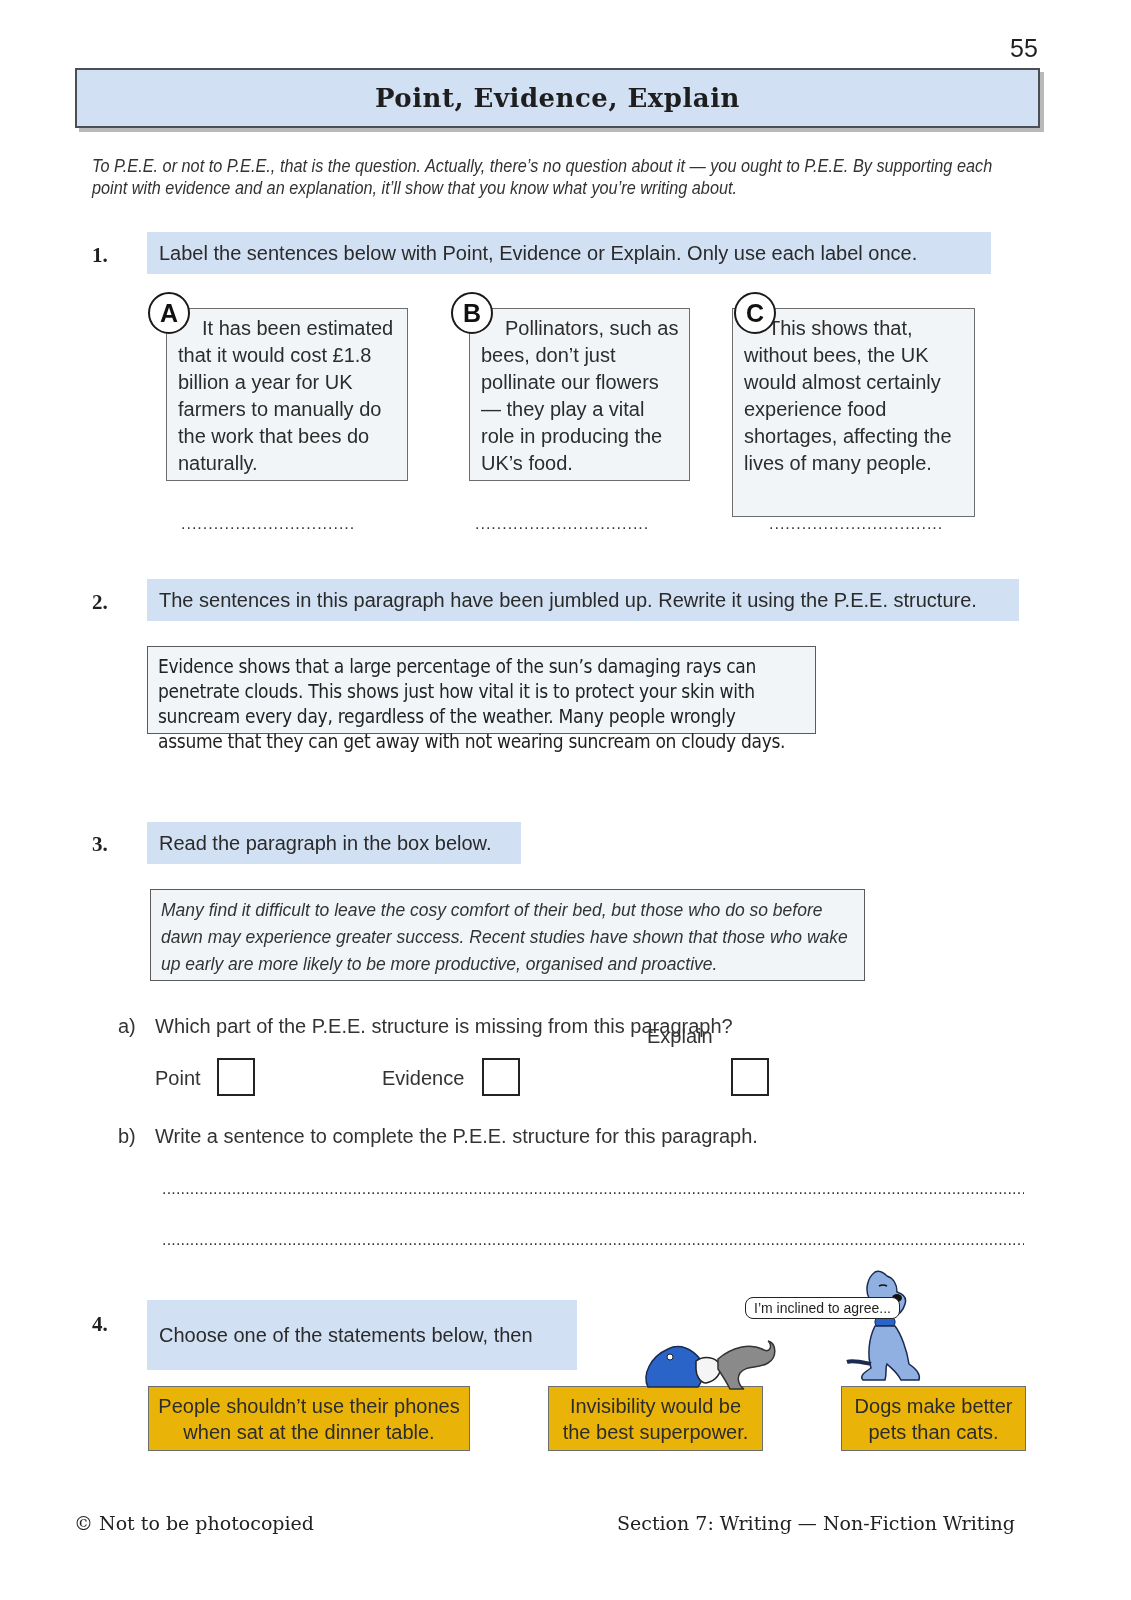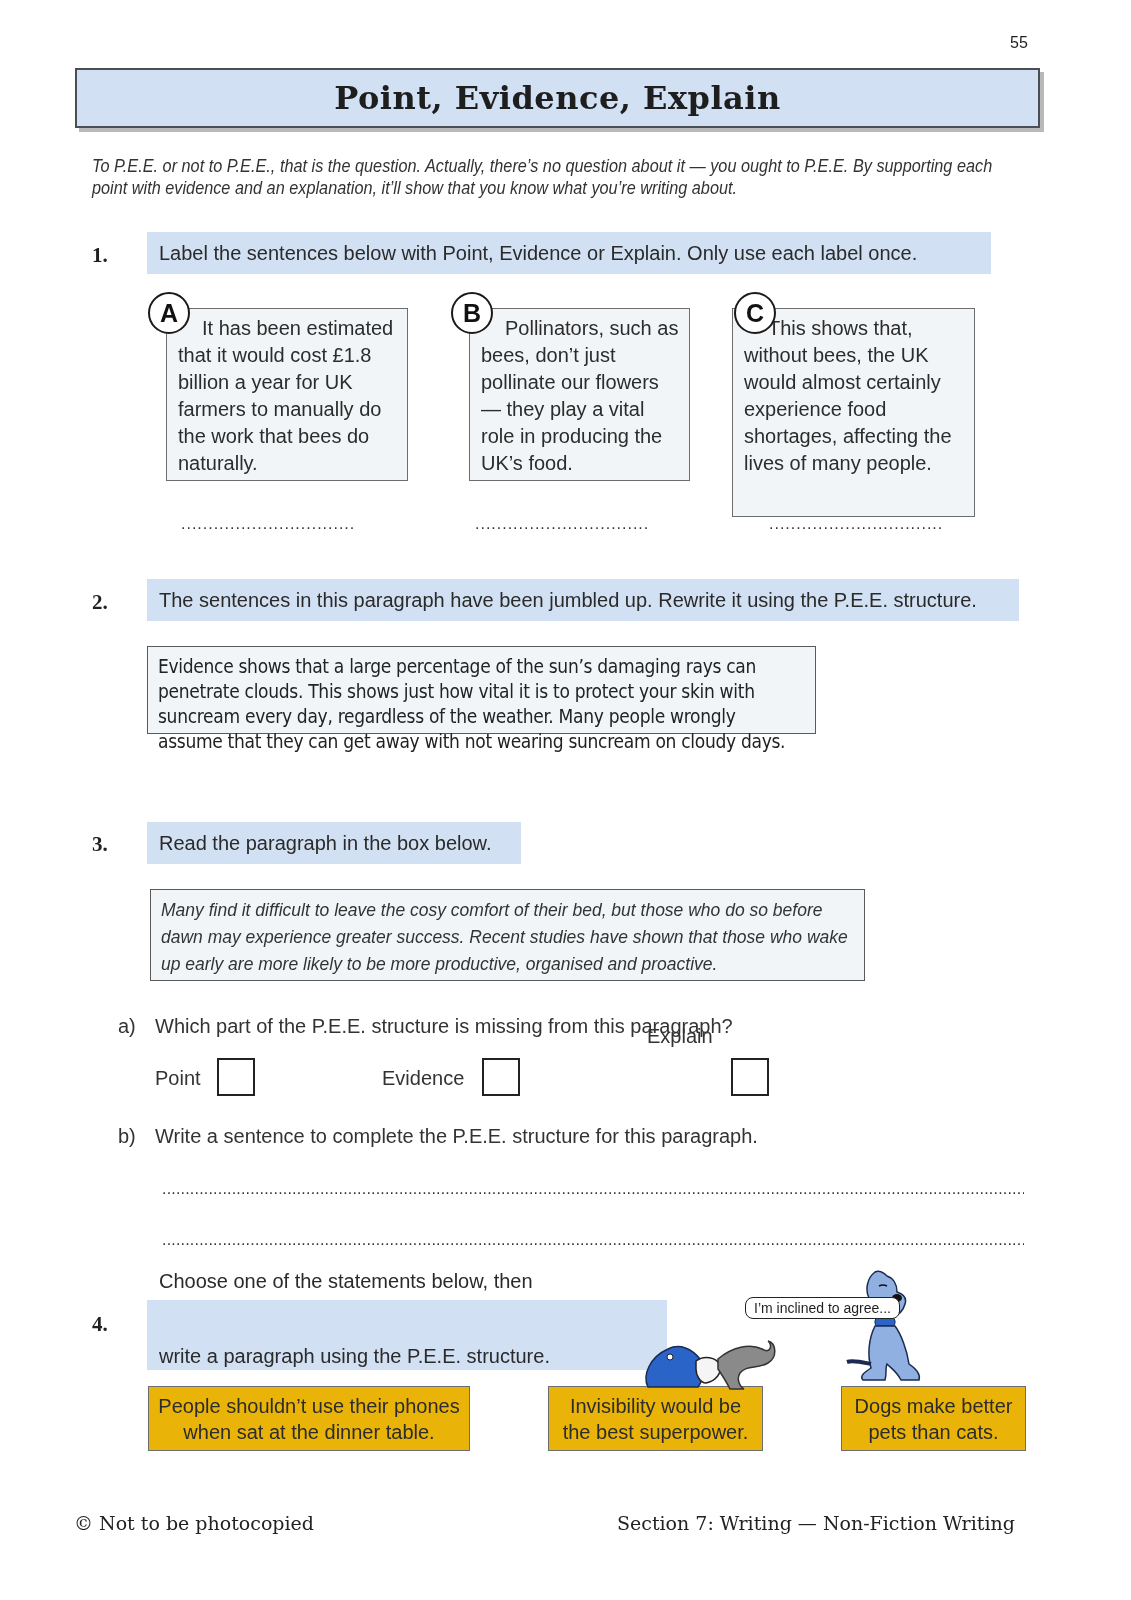--- a/index.html
+++ b/index.html
@@ -1,28 +1,28 @@
 <!DOCTYPE html>
 <html><head>
 <meta charset="utf-8">
 <style>
   html, body { margin: 0; padding: 0; }
   body {
     width: 1131px; height: 1600px; background: #ffffff; position: relative;
     font-family: "Liberation Sans", sans-serif; color: #231f20; overflow: hidden;
   }
   .abs { position: absolute; }
-  .page-number { left: 1010px; top: 34px; font-size: 16px; font-family: "Liberation Sans Narrow", "Liberation Sans", sans-serif; }
+  .page-number { left: 1010px; top: 34px; font-size: 25px; font-family: "Liberation Sans Narrow", "Liberation Sans", sans-serif; }
   .title-box {
     left: 75px; top: 68px; width: 965px; height: 60px;
     background: #d2e0f3; border: 2px solid #4a4f55;
     box-shadow: 4px 4px 0 #b9b9b9; box-sizing: border-box;
     display: flex; align-items: center; justify-content: center;
   }
-  .title-text { font-family: "DejaVu Serif", serif; font-weight: bold; font-size: 32px; letter-spacing: 0.5px; color: #1e1e1e; text-align: center; }
+  .title-text { font-family: "DejaVu Serif", serif; font-weight: bold; font-size: 26px; letter-spacing: 0.5px; color: #1e1e1e; text-align: center; }
   .intro {
     left: 92px; top: 155px; width: 940px; font-style: italic; font-size: 17.5px; line-height: 22px; color: #333;
     transform: scaleX(0.93); transform-origin: left top; width: 1010px;
   }
   .q-num { font-family: "Liberation Serif", serif; font-weight: bold; font-size: 21px; }
   .q-bar { background: #d2e0f3; font-size: 20px; padding: 0 12px; box-sizing: border-box; display: flex; align-items: center; color: #2a2a2a; }
   .q-bar .t { white-space: nowrap; }
   .card {
     background: #f2f5f7; border: 1.5px solid #6d6d6d; box-sizing: border-box;
     font-size: 20px; line-height: 27px; padding: 6px 10px 0 11px; color: #2c2c2c;
@@ -107,23 +107,22 @@
 <div class="abs checkbox" style="left:482px; top:1058px;"></div>
 <div class="abs check-label" style="left:647px; top:1025px;">Explain</div>
 <div class="abs checkbox" style="left:731px; top:1058px;"></div>
 
 <div class="abs sub-label" style="left:118px; top:1125px;">b)</div>
 <div class="abs sub-label" style="left:155px; top:1125px;">Write a sentence to complete the P.E.E. structure for this paragraph.</div>
 <div class="abs dots" style="left:162px; top:1180px; width:862px; letter-spacing:0.2px;">..............................................................................................................................................................................................................</div>
 <div class="abs dots" style="left:162px; top:1231px; width:862px; letter-spacing:0.2px;">..............................................................................................................................................................................................................</div>
 
 <div class="abs q-num" style="left:92px; top:1312px;">4.</div>
-<div class="abs q-bar" style="left:147px; top:1300px; width:520px; height:70px; flex-direction:column; align-items:flex-start; justify-content:flex-end; line-height:27px;gap:48px;">
+<div class="abs q-bar" style="left:147px; top:1300px; width:430px; height:70px; flex-direction:column; align-items:flex-start; justify-content:center; line-height:27px;gap:48px;">
   <span class="t">Choose one of the statements below, then</span>
-  <span class="t">write a paragraph using the P.E.E. structure.</span>
 </div>
 
 <div class="abs stmt" style="left:148px; top:1386px; width:322px; height:65px;">
   <div>
     <div>People shouldn’t use their phones</div>
     <div>when sat at the dinner table.</div>
   </div>
 </div>
 <div class="abs stmt" style="left:548px; top:1386px; width:215px; height:65px;">
   <div>

